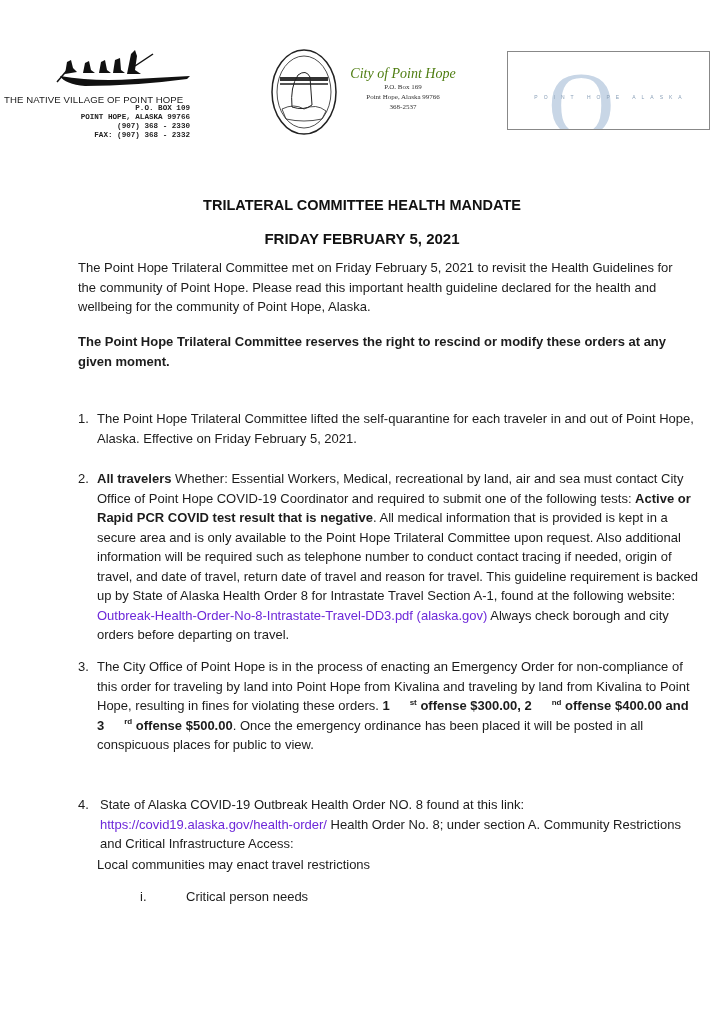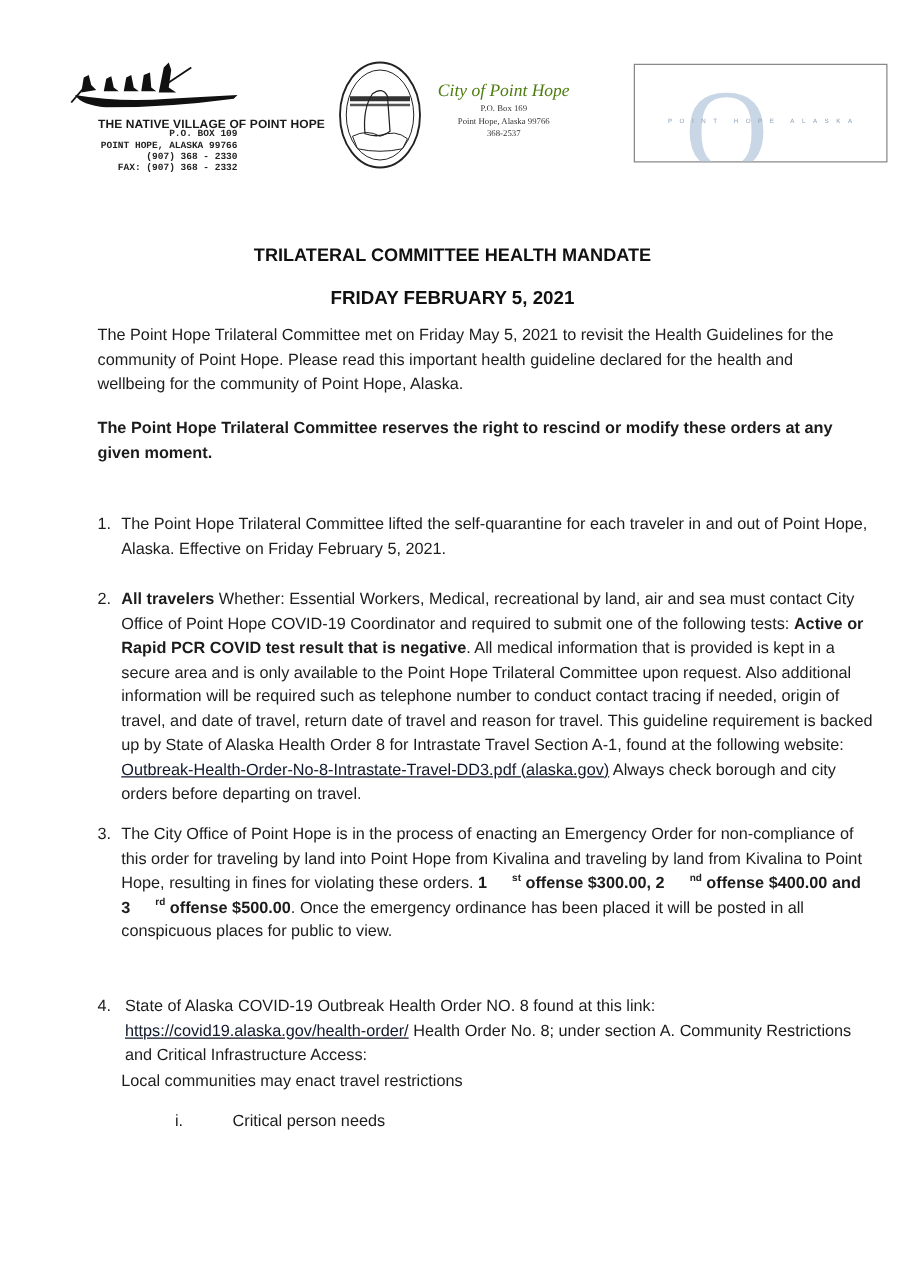--- a/index.html
+++ b/index.html
@@ -1,21 +1,21 @@
 <!DOCTYPE html>
 <html><head>
 <meta charset="utf-8">
 <style>
   html, body { margin:0; padding:0; background:#fff; }
   body { width:724px; height:1024px; position:relative; overflow:hidden; color:#1a1a1a;
          font-family:"Liberation Sans", sans-serif; }
   .abs { position:absolute; }
   
   .nv-logo { left:55px; top:46px; width:140px; height:40px; }
-  .nv-name { left:4px; top:94px; width:256px; text-align:right; font-size:9.6px; font-weight:bold; letter-spacing:0.1px; }
+  .nv-name { left:4px; top:94px; width:256px; text-align:left; font-size:9.6px; font-weight:normal; letter-spacing:0.1px; }
   .nv-addr { left:60px; top:104px; width:130px; text-align:right; font-size:7.6px; line-height:9px; font-weight:bold; color:#222;font-family:Liberation Mono, monospace; }
   
   .seal { left:270px; top:47px; width:68px; height:90px; }
   .city { left:338px; top:66px; width:130px; text-align:center; font-family:"Liberation Serif", serif; }
   .city-name { font-size:14px; font-style:italic; color:#4d7c0f; }
   .city-line { font-size:7px; line-height:10px; color:#333; }
   
   .tik-box { left:507px; top:51px; width:201px; height:77px; border:1px solid #888; overflow:hidden; background:#fff; }
   .tik-q { left:40px; top:6px; font-family:"Liberation Serif", serif; font-size:92px; color:#c8d6e6; line-height:1; }
   .tik-word { left:8px; top:8px; width:190px; text-align:center; font-family:"Liberation Serif", serif; font-size:29px; letter-spacing:6px; color:#1e2a3a; }
@@ -28,21 +28,21 @@
   .p-intro { top:258px; }
   .p-bold { top:332px; font-weight:bold; }
   .item { left:78px; width:620px; font-size:13px; line-height:19.5px; color:#1c1c1c; }
   .item .num { position:absolute; left:0; top:0; width:18px; }
   .item .txt { margin-left:19px; }
   .i1 { top:409px; }
   .i2 { top:469px; }
   .i3 { top:657px; }
   .i4 { top:795px; }
   .i4 .txt { margin-left:22px; }
-  .link { color:#0f172a; text-decoration:underline; cursor:pointer; }
+  .link { color:#6d28d9; cursor:pointer; }
   .local { left:97px; top:857px; font-size:13px; color:#1c1c1c; }
   .sub-i { left:140px; top:889px; font-size:13px; color:#1c1c1c; }
   .sub-i .rn { display:inline-block; width:46px; }
   sup { font-size:8px; line-height:0;margin-left:20px; }
 </style>
 </head>
 <body>
 
 <svg class="abs nv-logo" viewBox="0 0 140 40">
   <path d="M5 30 Q40 36 80 33 L135 30 L132 33 Q80 40 30 40 Q10 38 5 30Z" fill="#111"></path>
@@ -74,21 +74,21 @@
 </div>
 
 <div class="abs tik-box">
   <div class="abs tik-q">Q</div>
   <div class="abs tik-sub">POINT  HOPE  ALASKA</div>
 </div>
 
 <div class="abs title t1">TRILATERAL COMMITTEE HEALTH MANDATE</div>
 <div class="abs title t2">FRIDAY FEBRUARY 5, 2021</div>
 
-<div class="abs para p-intro">The Point Hope Trilateral Committee met on Friday May 5, 2021 to revisit the Health Guidelines for the community of Point Hope. Please read this important health guideline declared for the health and wellbeing for the community of Point Hope, Alaska.</div>
+<div class="abs para p-intro">The Point Hope Trilateral Committee met on Friday February 5, 2021 to revisit the Health Guidelines for the community of Point Hope. Please read this important health guideline declared for the health and wellbeing for the community of Point Hope, Alaska.</div>
 <div class="abs para p-bold">The Point Hope Trilateral Committee reserves the right to rescind or modify these orders at any given moment.</div>
 
 <div class="abs item i1">
   <span class="num">1.</span>
   <div class="txt">The Point Hope Trilateral Committee lifted the self-quarantine for each traveler in and out of Point Hope, Alaska. Effective on Friday February 5, 2021.</div>
 </div>
 
 <div class="abs item i2">
   <span class="num">2.</span>
   <div class="txt"><b>All travelers</b><span> Whether: Essential Workers, Medical, recreational by land, air and sea must contact City Office of Point Hope COVID-19 Coordinator and required to submit one of the following tests: </span><b>Active or Rapid PCR COVID test result that is negative</b><span>. All medical information that is provided is kept in a secure area and is only available to the Point Hope Trilateral Committee upon request. Also additional information will be required such as telephone number to conduct contact tracing if needed, origin of travel, and date of travel, return date of travel and reason for travel. This guideline requirement is backed up by State of Alaska Health Order 8 for Intrastate Travel Section A-1, found at the following website: </span><span class="link">Outbreak-Health-Order-No-8-Intrastate-Travel-DD3.pdf (alaska.gov)</span><span> Always check borough and city orders before departing on travel.</span></div>

